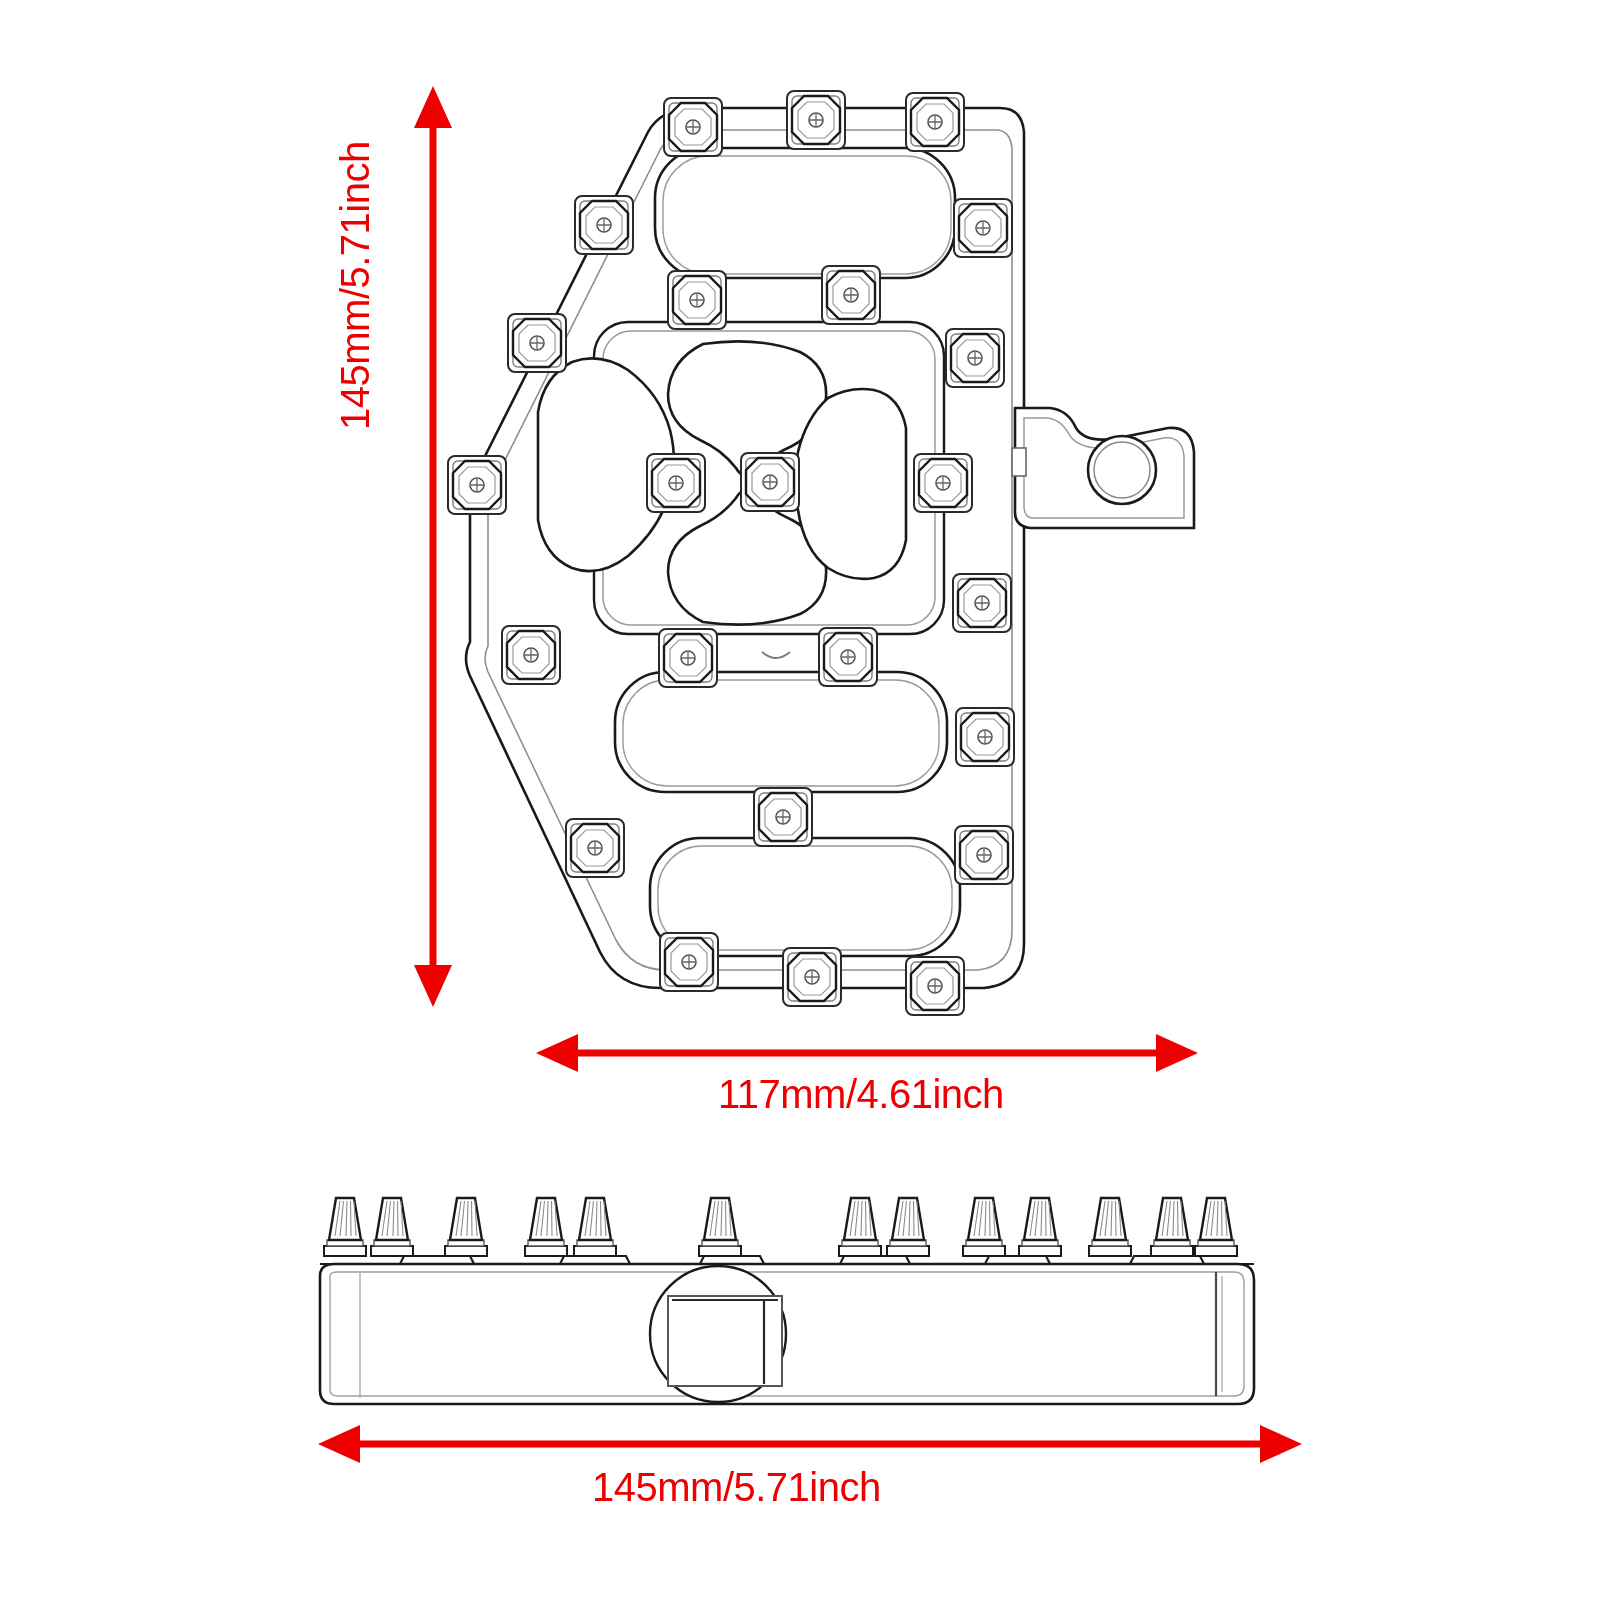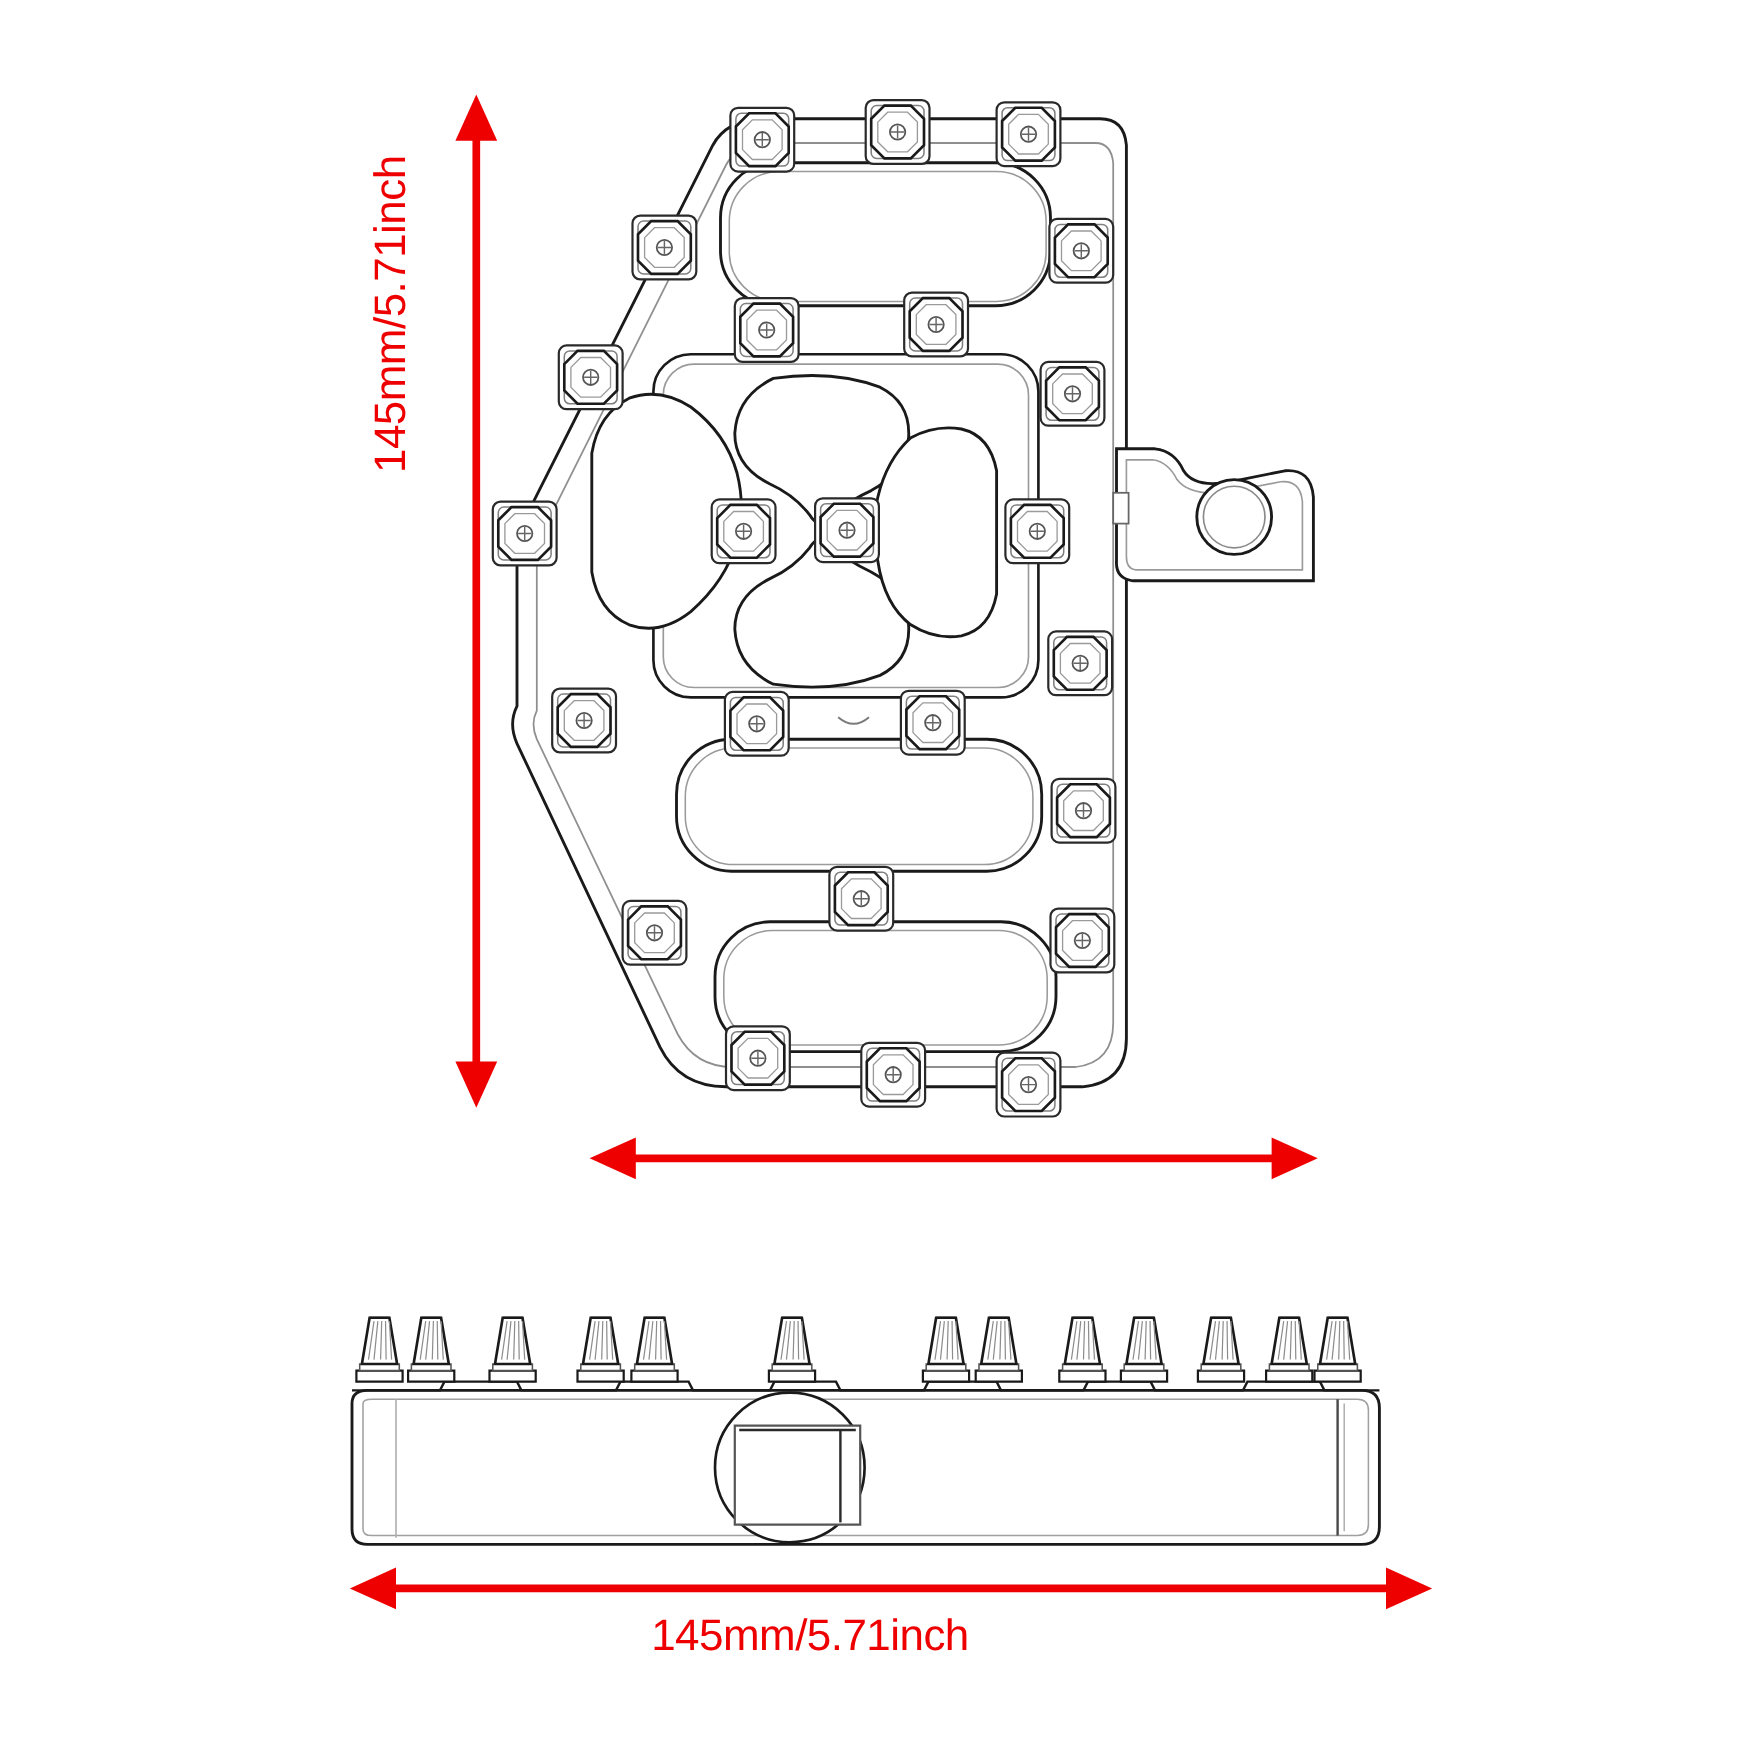--- a/index.html
+++ b/index.html
@@ -298,16 +298,17 @@
       <g>
         <line x1="350" y1="1444" x2="1272" y2="1444" stroke="#ee0000" stroke-width="7"></line>
         <polygon points="318,1444 360,1425 360,1463" fill="#ee0000"></polygon>
         <polygon points="1302,1444 1260,1425 1260,1463" fill="#ee0000"></polygon>
       </g>
     </g>
   </svg>
 
   <div class="dim-label" id="label-height">145mm/5.71inch</div>
 
+  <div class="dim-label" id="label-width-top">117mm/4.61inch</div>
 
   <div class="dim-label" id="label-width-bottom">145mm/5.71inch</div>
 
 </div>
 
 </body></html>

